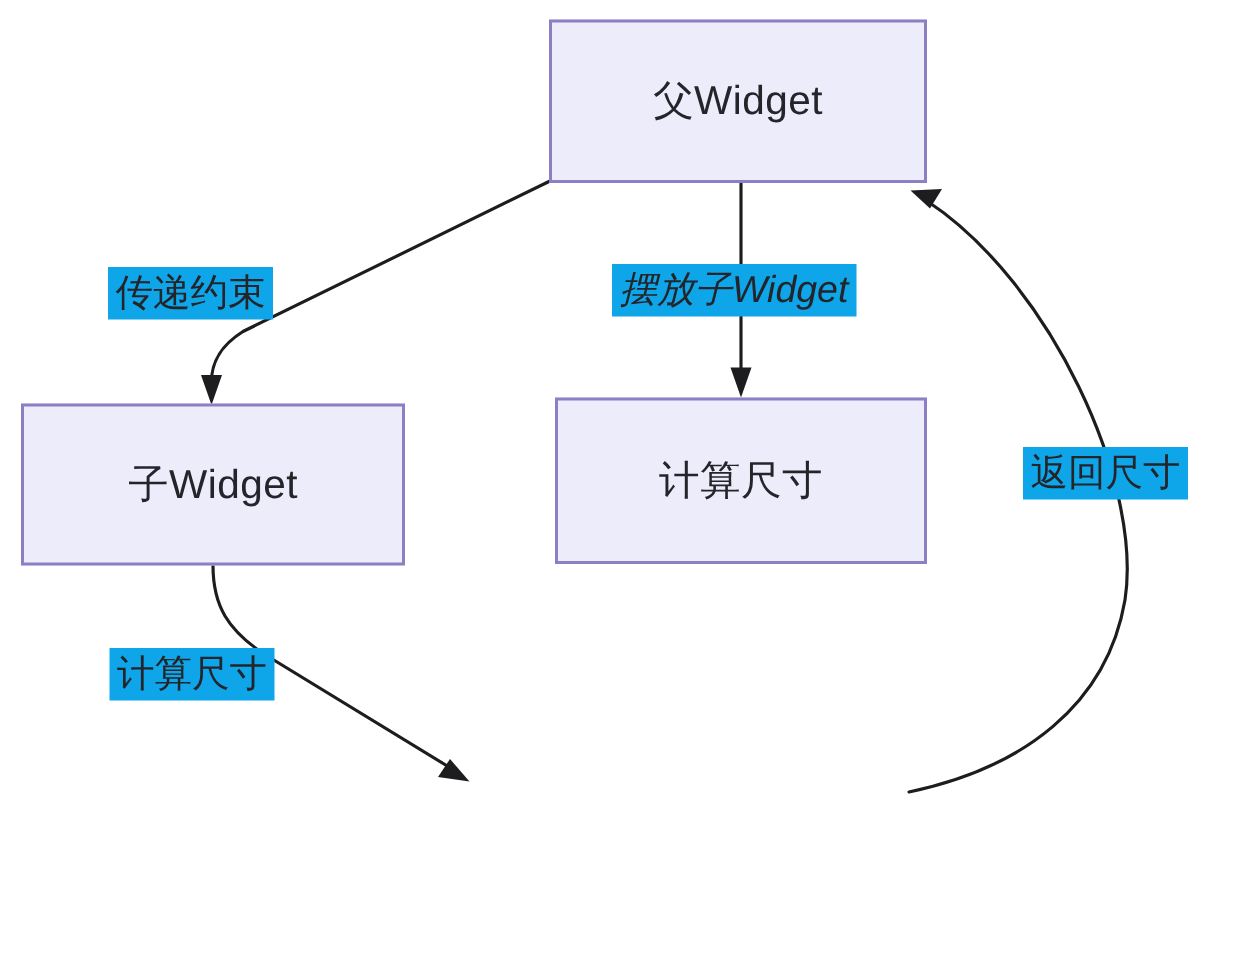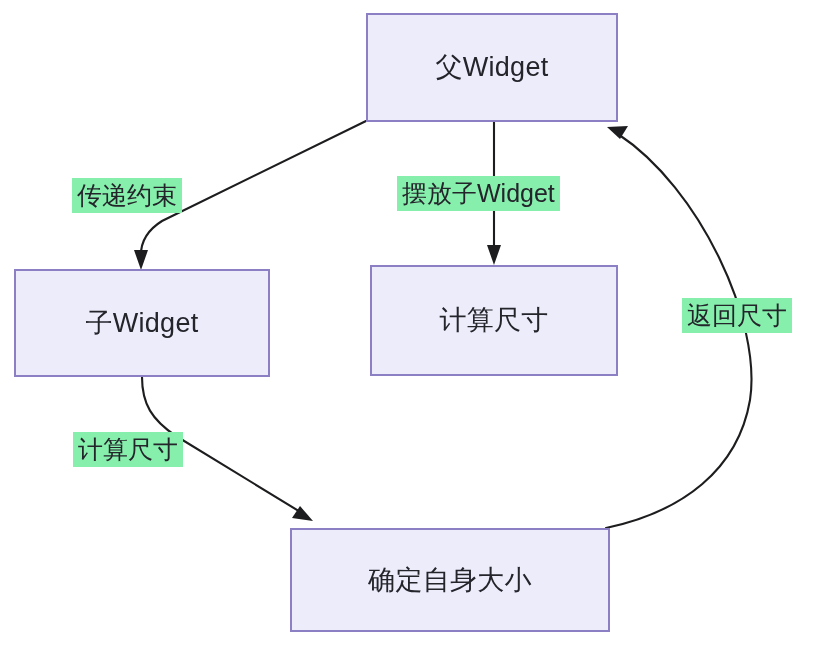--- a/index.html
+++ b/index.html
@@ -66,31 +66,31 @@
 
   #node-parent   { left: 366px; top: 13px;  width: 252px; height: 109px; }
   #node-child    { left: 14px;  top: 269px; width: 256px; height: 108px; }
   #node-layout   { left: 370px; top: 265px; width: 248px; height: 111px; }
   #node-size     { left: 290px; top: 528px; width: 320px; height: 104px; }
 
   
   .edge-label {
     position: absolute;
     z-index: 3;
-    background: #86efac;
+    background: #0ea5e9;
     color: #24242b;
     font-size: 25px;
     line-height: 1.25;
     white-space: nowrap;
     padding: 2px 5px;
     box-sizing: border-box;
   }
 
   #label-pass-constraints { left: 72px;  top: 178px; }
-  #label-place-child      { left: 397px; top: 176px; }
+  #label-place-child      { left: 408px; top: 176px; font-style: italic; }
   #label-calc-size        { left: 73px;  top: 432px; }
   #label-return-size      { left: 682px; top: 298px; }
 
   
   #watermark {
     position: absolute;
     z-index: 4;
     left: 566px;
     top: 603px;
     color: #8f8f96;
@@ -125,23 +125,20 @@
   </div>
 
   <div class="node" id="node-child">
     <span class="node-label">子Widget</span>
   </div>
 
   <div class="node" id="node-layout">
     <span class="node-label">计算尺寸</span>
   </div>
 
-  <div class="node" id="node-size">
-    <span class="node-label">确定自身大小</span>
-  </div>
 
   <div class="edge-label" id="label-pass-constraints">传递约束</div>
 
   <div class="edge-label" id="label-place-child">摆放子Widget</div>
 
   <div class="edge-label" id="label-calc-size">计算尺寸</div>
 
   <div class="edge-label" id="label-return-size">返回尺寸</div>
 
 

